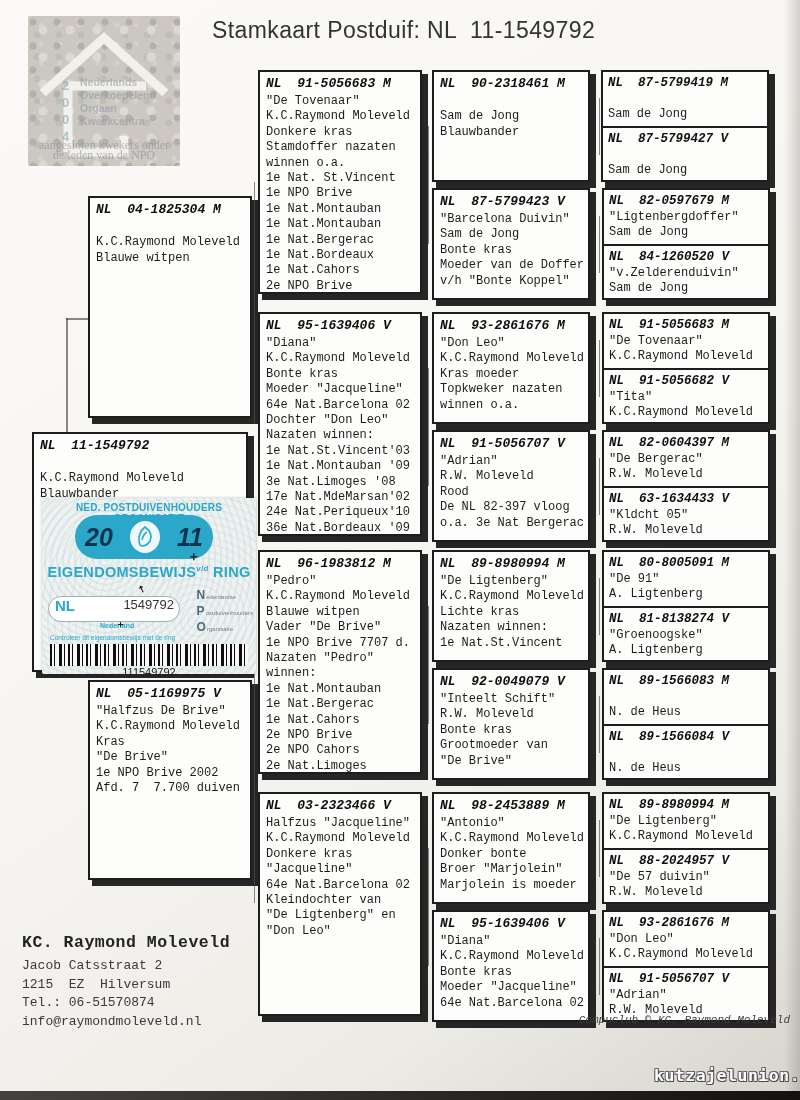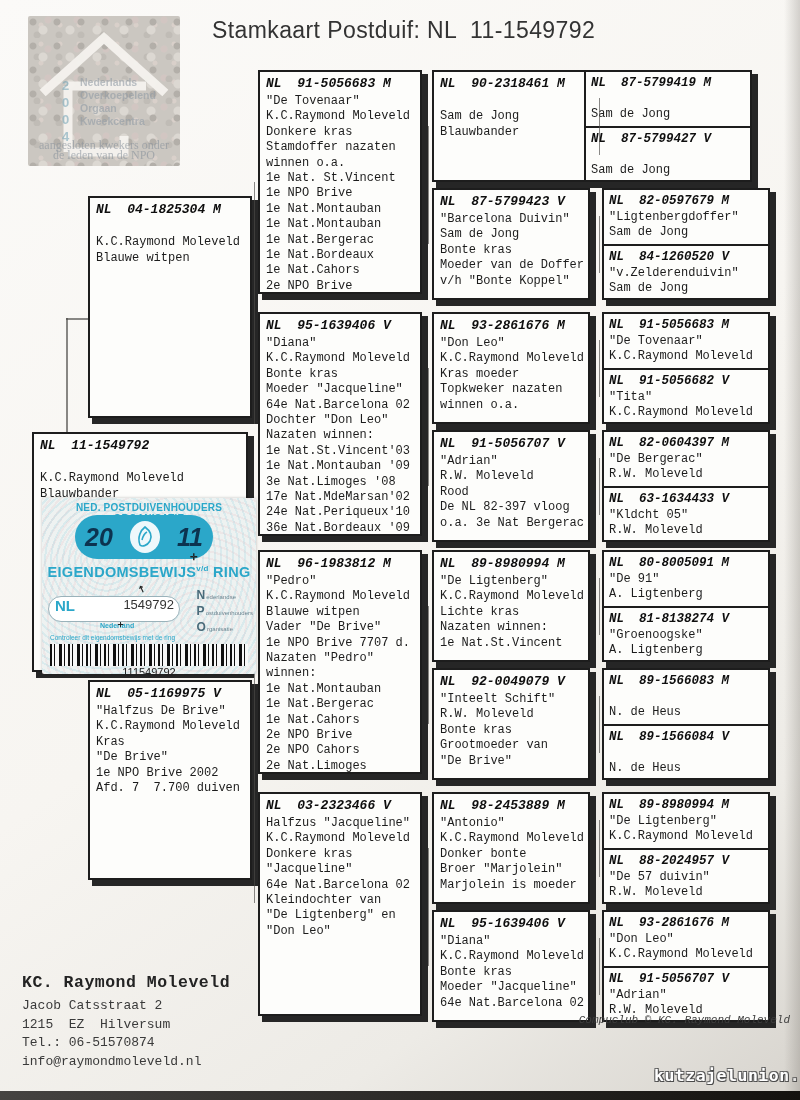--- a/index.html
+++ b/index.html
@@ -66,21 +66,21 @@
   .st-nederland{position:absolute;left:58px;top:124px;font-size:7px;font-weight:bold;color:#2ba7c9;}
   .st-note{position:absolute;left:8px;top:136px;font-size:6.5px;color:#2ba7c9;}
   .st-barcode{position:absolute;left:8px;top:146px;width:198px;height:22px;background:
     repeating-linear-gradient(90deg,#101010 0 2px,#f8f8f8 2px 4px,#101010 4px 5px,#f8f8f8 5px 9px,
     #101010 9px 12px,#f8f8f8 12px 14px,#101010 14px 15px,#f8f8f8 15px 18px);}
   .st-bcnum{position:absolute;left:8px;top:168px;width:198px;text-align:center;
     font-size:11px;color:#222;font-family:"Liberation Sans",sans-serif;}
   .st-mark{position:absolute;font-size:9px;color:#222;font-weight:bold;}
   
   #owner{position:absolute;left:22px;top:933px;}
-  .owner-name{font-weight:bold;font-size:16.5px;letter-spacing:.5px;color:#232323;margin-bottom:5px;margin-top:40px;}
+  .owner-name{font-weight:bold;font-size:16.5px;letter-spacing:.5px;color:#232323;margin-bottom:5px;}
   .owner-line{font-size:13px;line-height:18.5px;color:#3a3a3a;white-space:pre;}
   #footer{position:absolute;left:545px;top:1014px;width:245px;text-align:right;
     font-style:italic;font-size:11px;color:#3d3d3d;}
   #watermark{position:absolute;left:654px;top:1066px;font-family:"DejaVu Sans Mono",monospace;
     font-weight:bold;font-size:16.5px;color:#fff;letter-spacing:.5px;
     text-shadow:1px 1px 0 #4a4a4a,-1px -1px 0 #6a6a6a,1px -1px 0 #5a5a5a,-1px 1px 0 #5a5a5a;}
 </style>
 </head>
 <body>
 
@@ -238,21 +238,21 @@
         <div class="pbox-line">Marjolein is moeder</div>
       </div>
       <div class="pbox" style="left: 432px; top: 910px; width: 158px; height: 112px;">
         <div class="pbox-ring">NL  95-1639406 V</div>
         <div class="pbox-line">"Diana"</div>
         <div class="pbox-line">K.C.Raymond Moleveld</div>
         <div class="pbox-line">Bonte kras</div>
         <div class="pbox-line">Moeder "Jacqueline"</div>
         <div class="pbox-line">64e Nat.Barcelona 02</div>
       </div>
-      <div class="pair" style="left: 584px; top: 70px; width: 168px;">
+      <div class="pair" style="left: 601px; top: 70px; width: 168px;">
         <div class="sub">
           <div class="pbox-ring">NL  87-5799419 M</div>
           <div class="pbox-line">&nbsp;</div>
           <div class="pbox-line">Sam de Jong</div>
         </div>
         <div class="sub">
           <div class="pbox-ring">NL  87-5799427 V</div>
           <div class="pbox-line">&nbsp;</div>
           <div class="pbox-line">Sam de Jong</div>
         </div>

